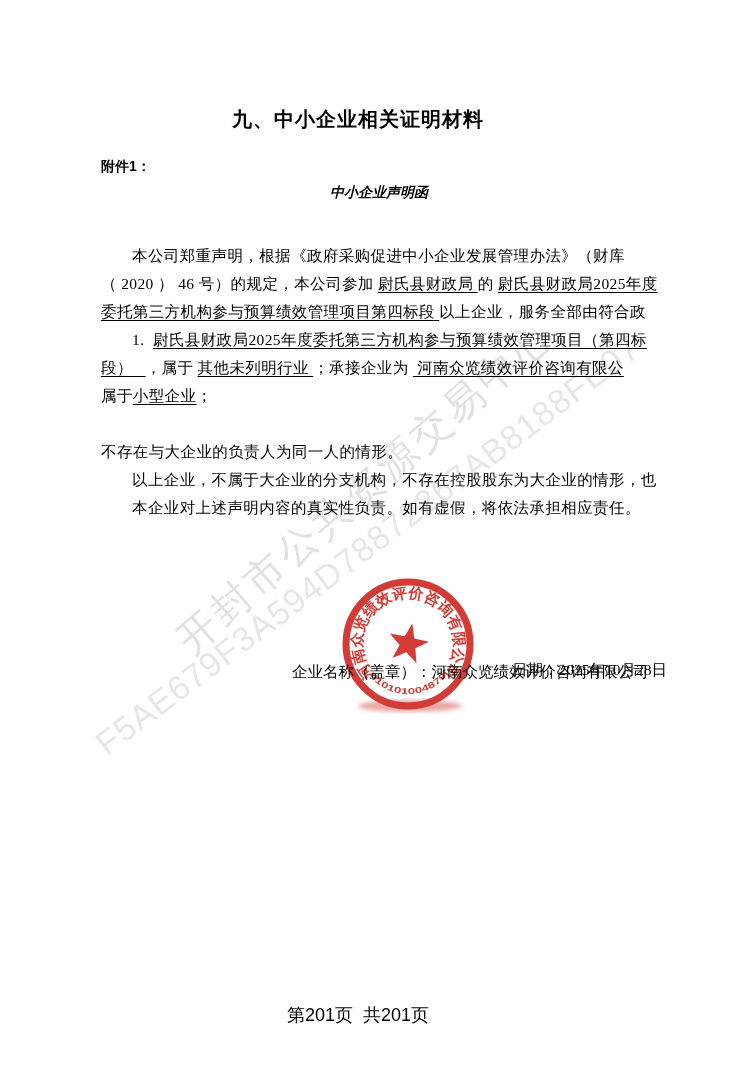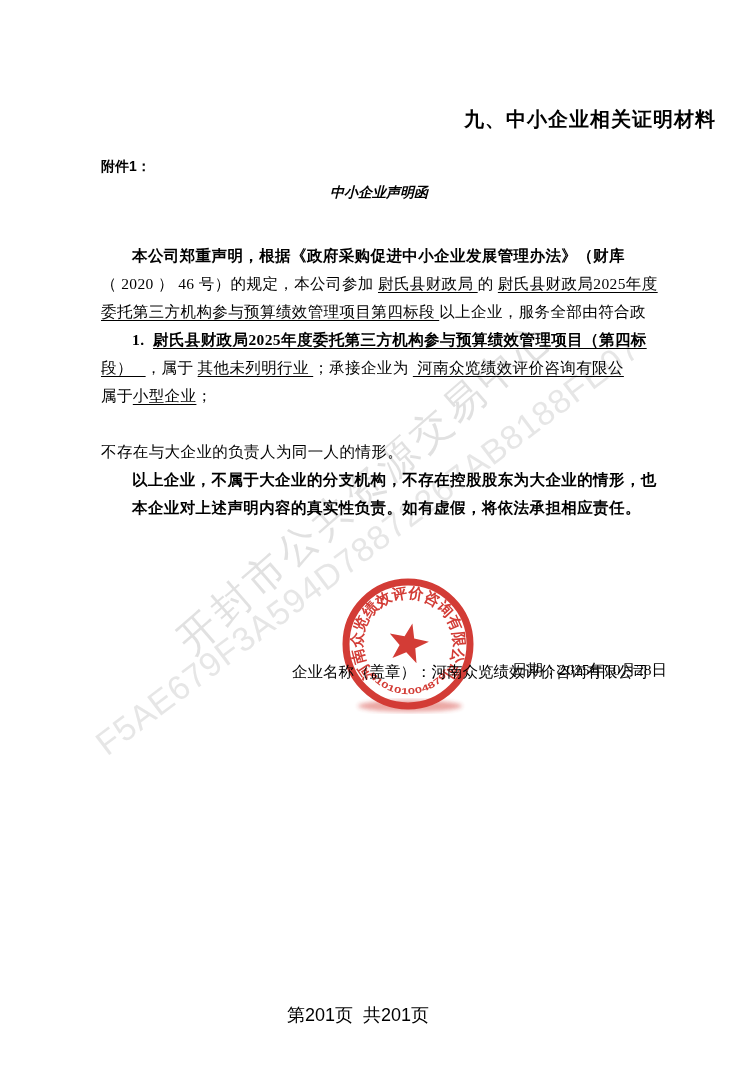--- a/index.html
+++ b/index.html
@@ -13,37 +13,37 @@
   .wm{
     position:absolute;z-index:1;white-space:pre;pointer-events:none;
     color:#c9c9c9;opacity:.55;transform-origin:left center;
     font-family:"Liberation Sans","DejaVu Sans",sans-serif;
   }
   .wm-cn{left:183px;top:618px;font-size:40px;letter-spacing:4px;transform:rotate(-41deg);}
   .wm-hex{left:100px;top:728px;font-size:34px;letter-spacing:1px;transform:rotate(-37deg);opacity:.45;}
   
   .content{position:relative;z-index:2;}
   .doc-title{
-    left:0;top:106px;width:716px;text-align:right;
+    left:0;top:106px;width:716px;text-align:center;
     font-family:"Liberation Sans","DejaVu Sans",sans-serif;
     font-weight:bold;font-size:20px;letter-spacing:1px;
   }
   .attach-label{
     left:101px;top:158px;font-weight:bold;font-size:14px;
     font-family:"Liberation Sans","DejaVu Sans",sans-serif;
   }
   .letter-title{
     left:101px;top:184px;width:556px;text-align:center;
     font-weight:bold;font-size:14px;
     font-family:"Liberation Sans","DejaVu Sans",sans-serif;
     font-style:italic;
   }
   #body-lines{left:101px;top:242px;width:600px;font-size:15.5px;}
   .line{height:28px;line-height:28px;white-space:pre;letter-spacing:.4px;}
-  .line.indent{padding-left:31px;font-weight:bold;}
+  .line.indent{padding-left:31px;}
   .line.spacer{height:28px;}
   .u{text-decoration:underline;text-underline-offset:3px;text-decoration-thickness:1px;}
   .sig-company{left:292px;top:662px;font-size:15.5px;white-space:pre;}
   .sig-date{left:512px;top:660px;font-size:15.5px;white-space:pre;}
   .page-footer{
     left:0;top:1003px;width:628px;text-align:center;font-size:18px;white-space:pre;
     font-family:"Liberation Sans","DejaVu Sans",sans-serif;
     margin-left:44px;
   }
   

